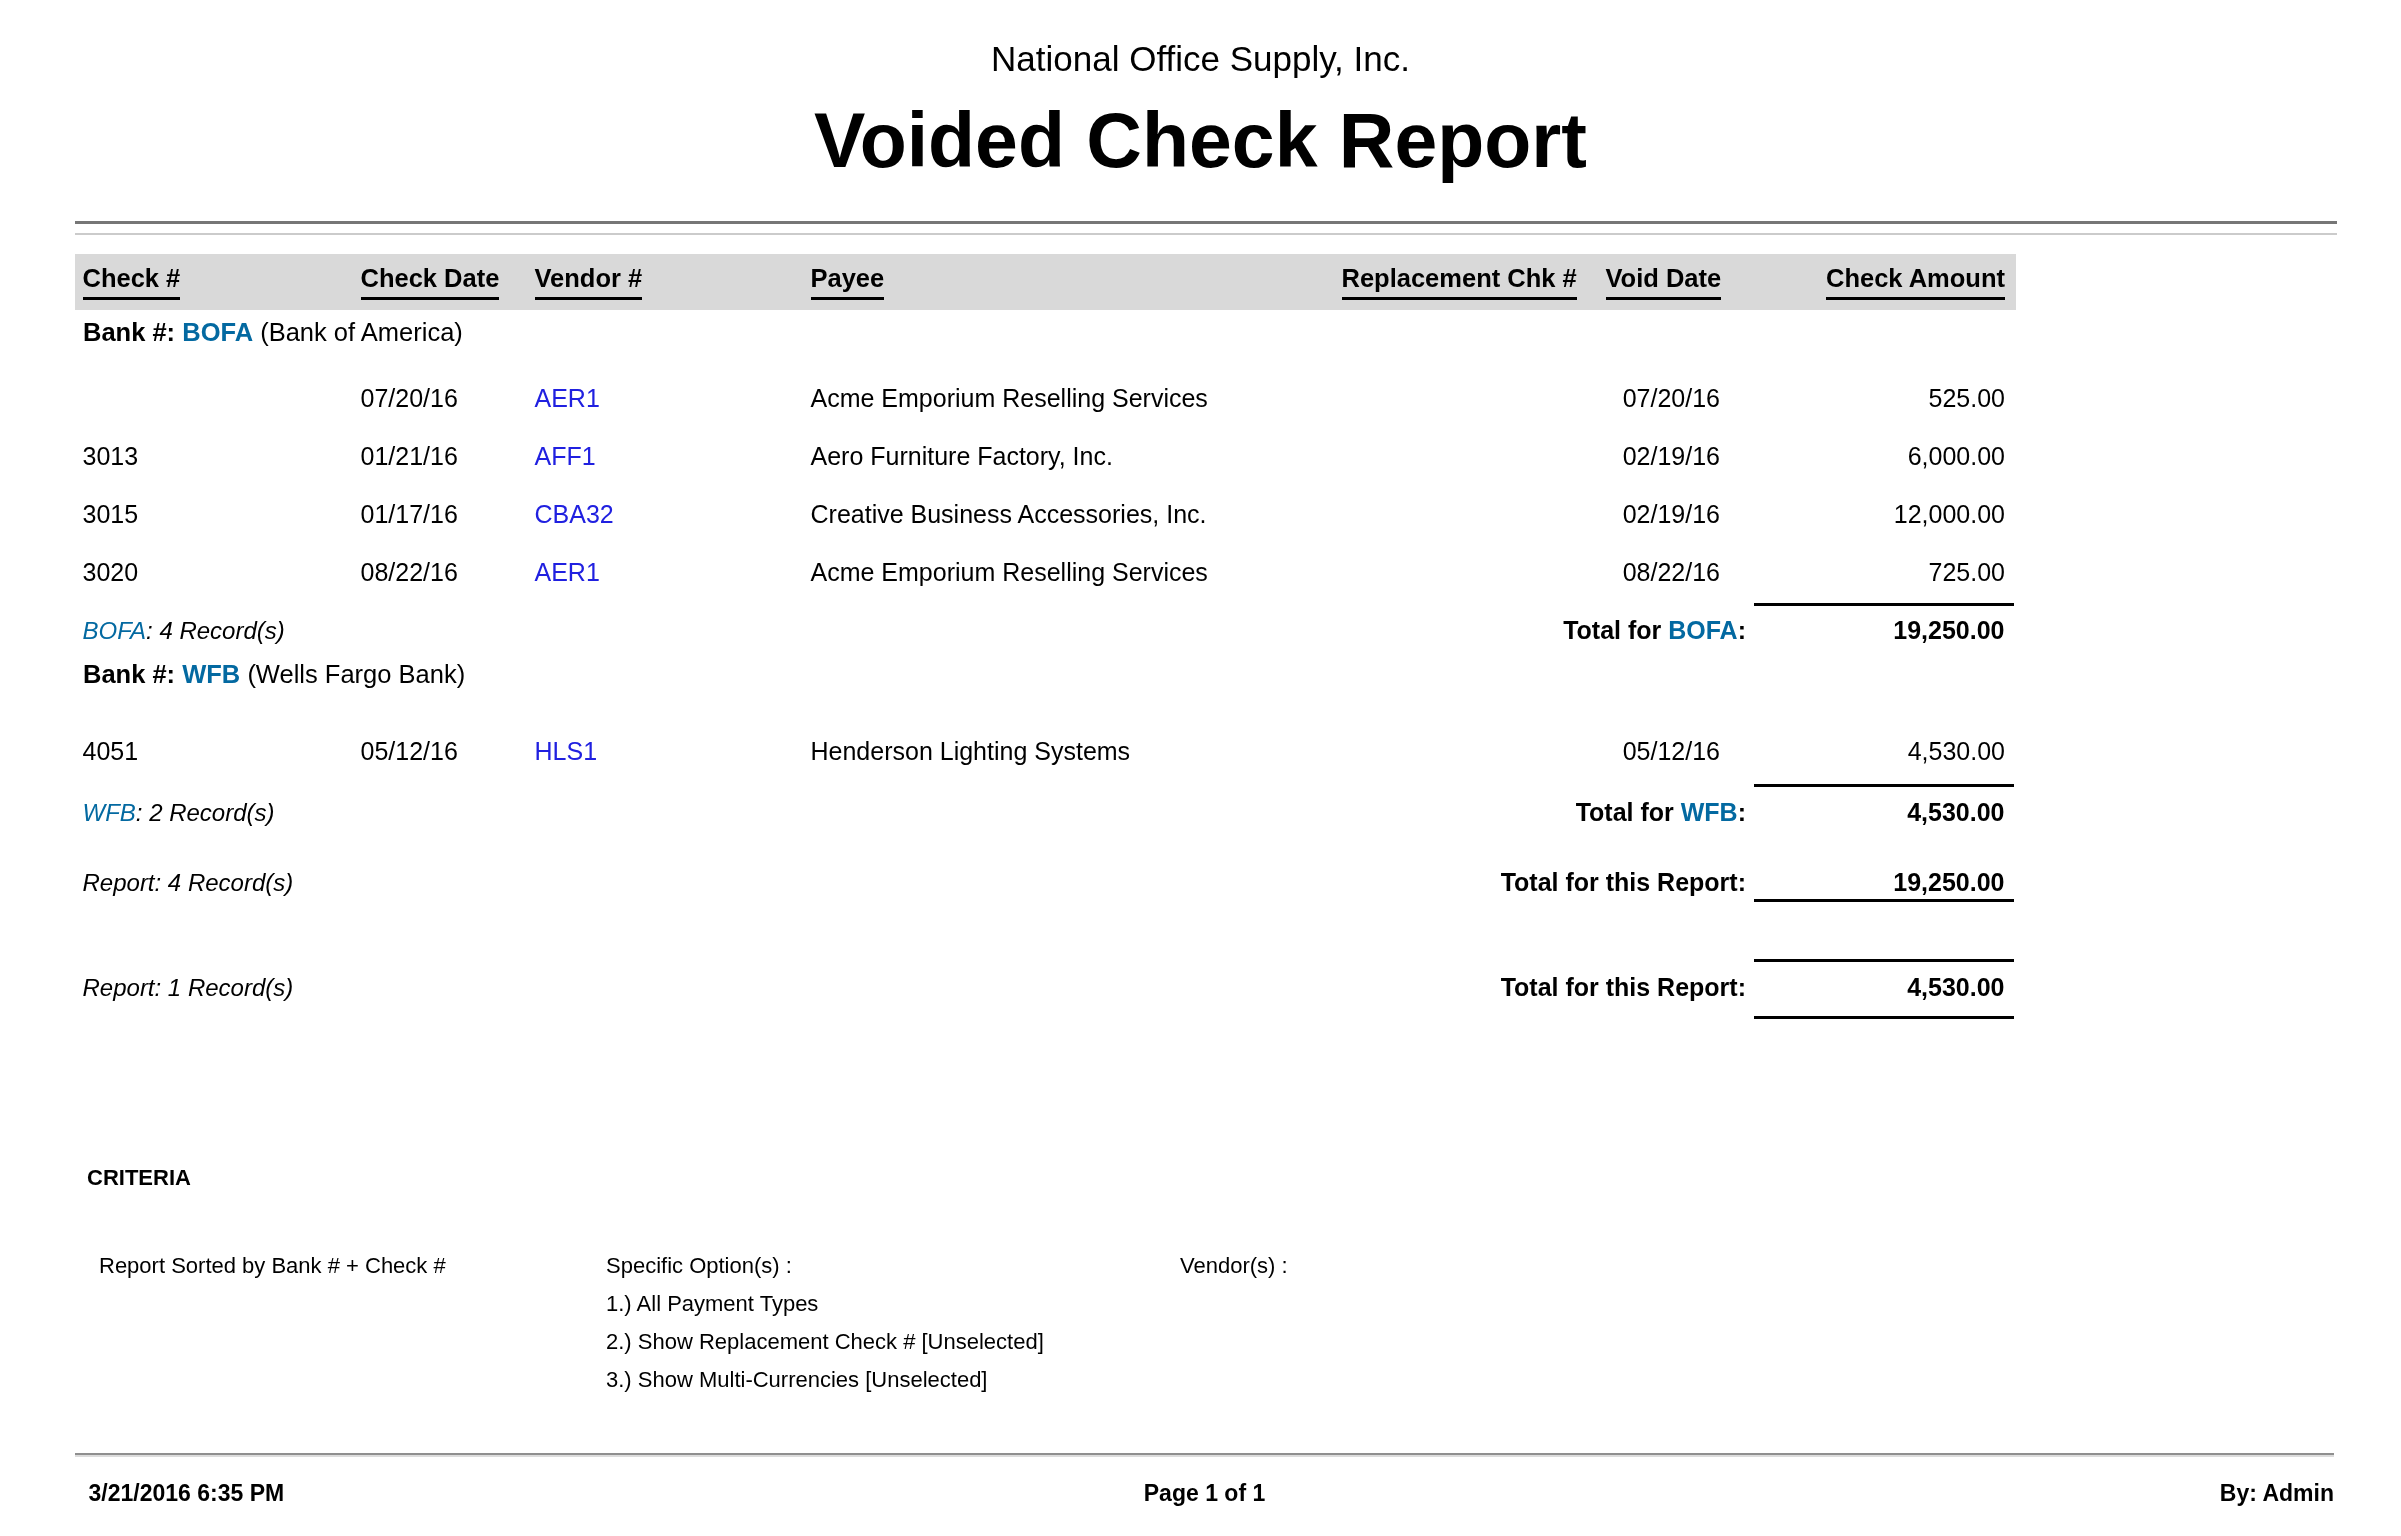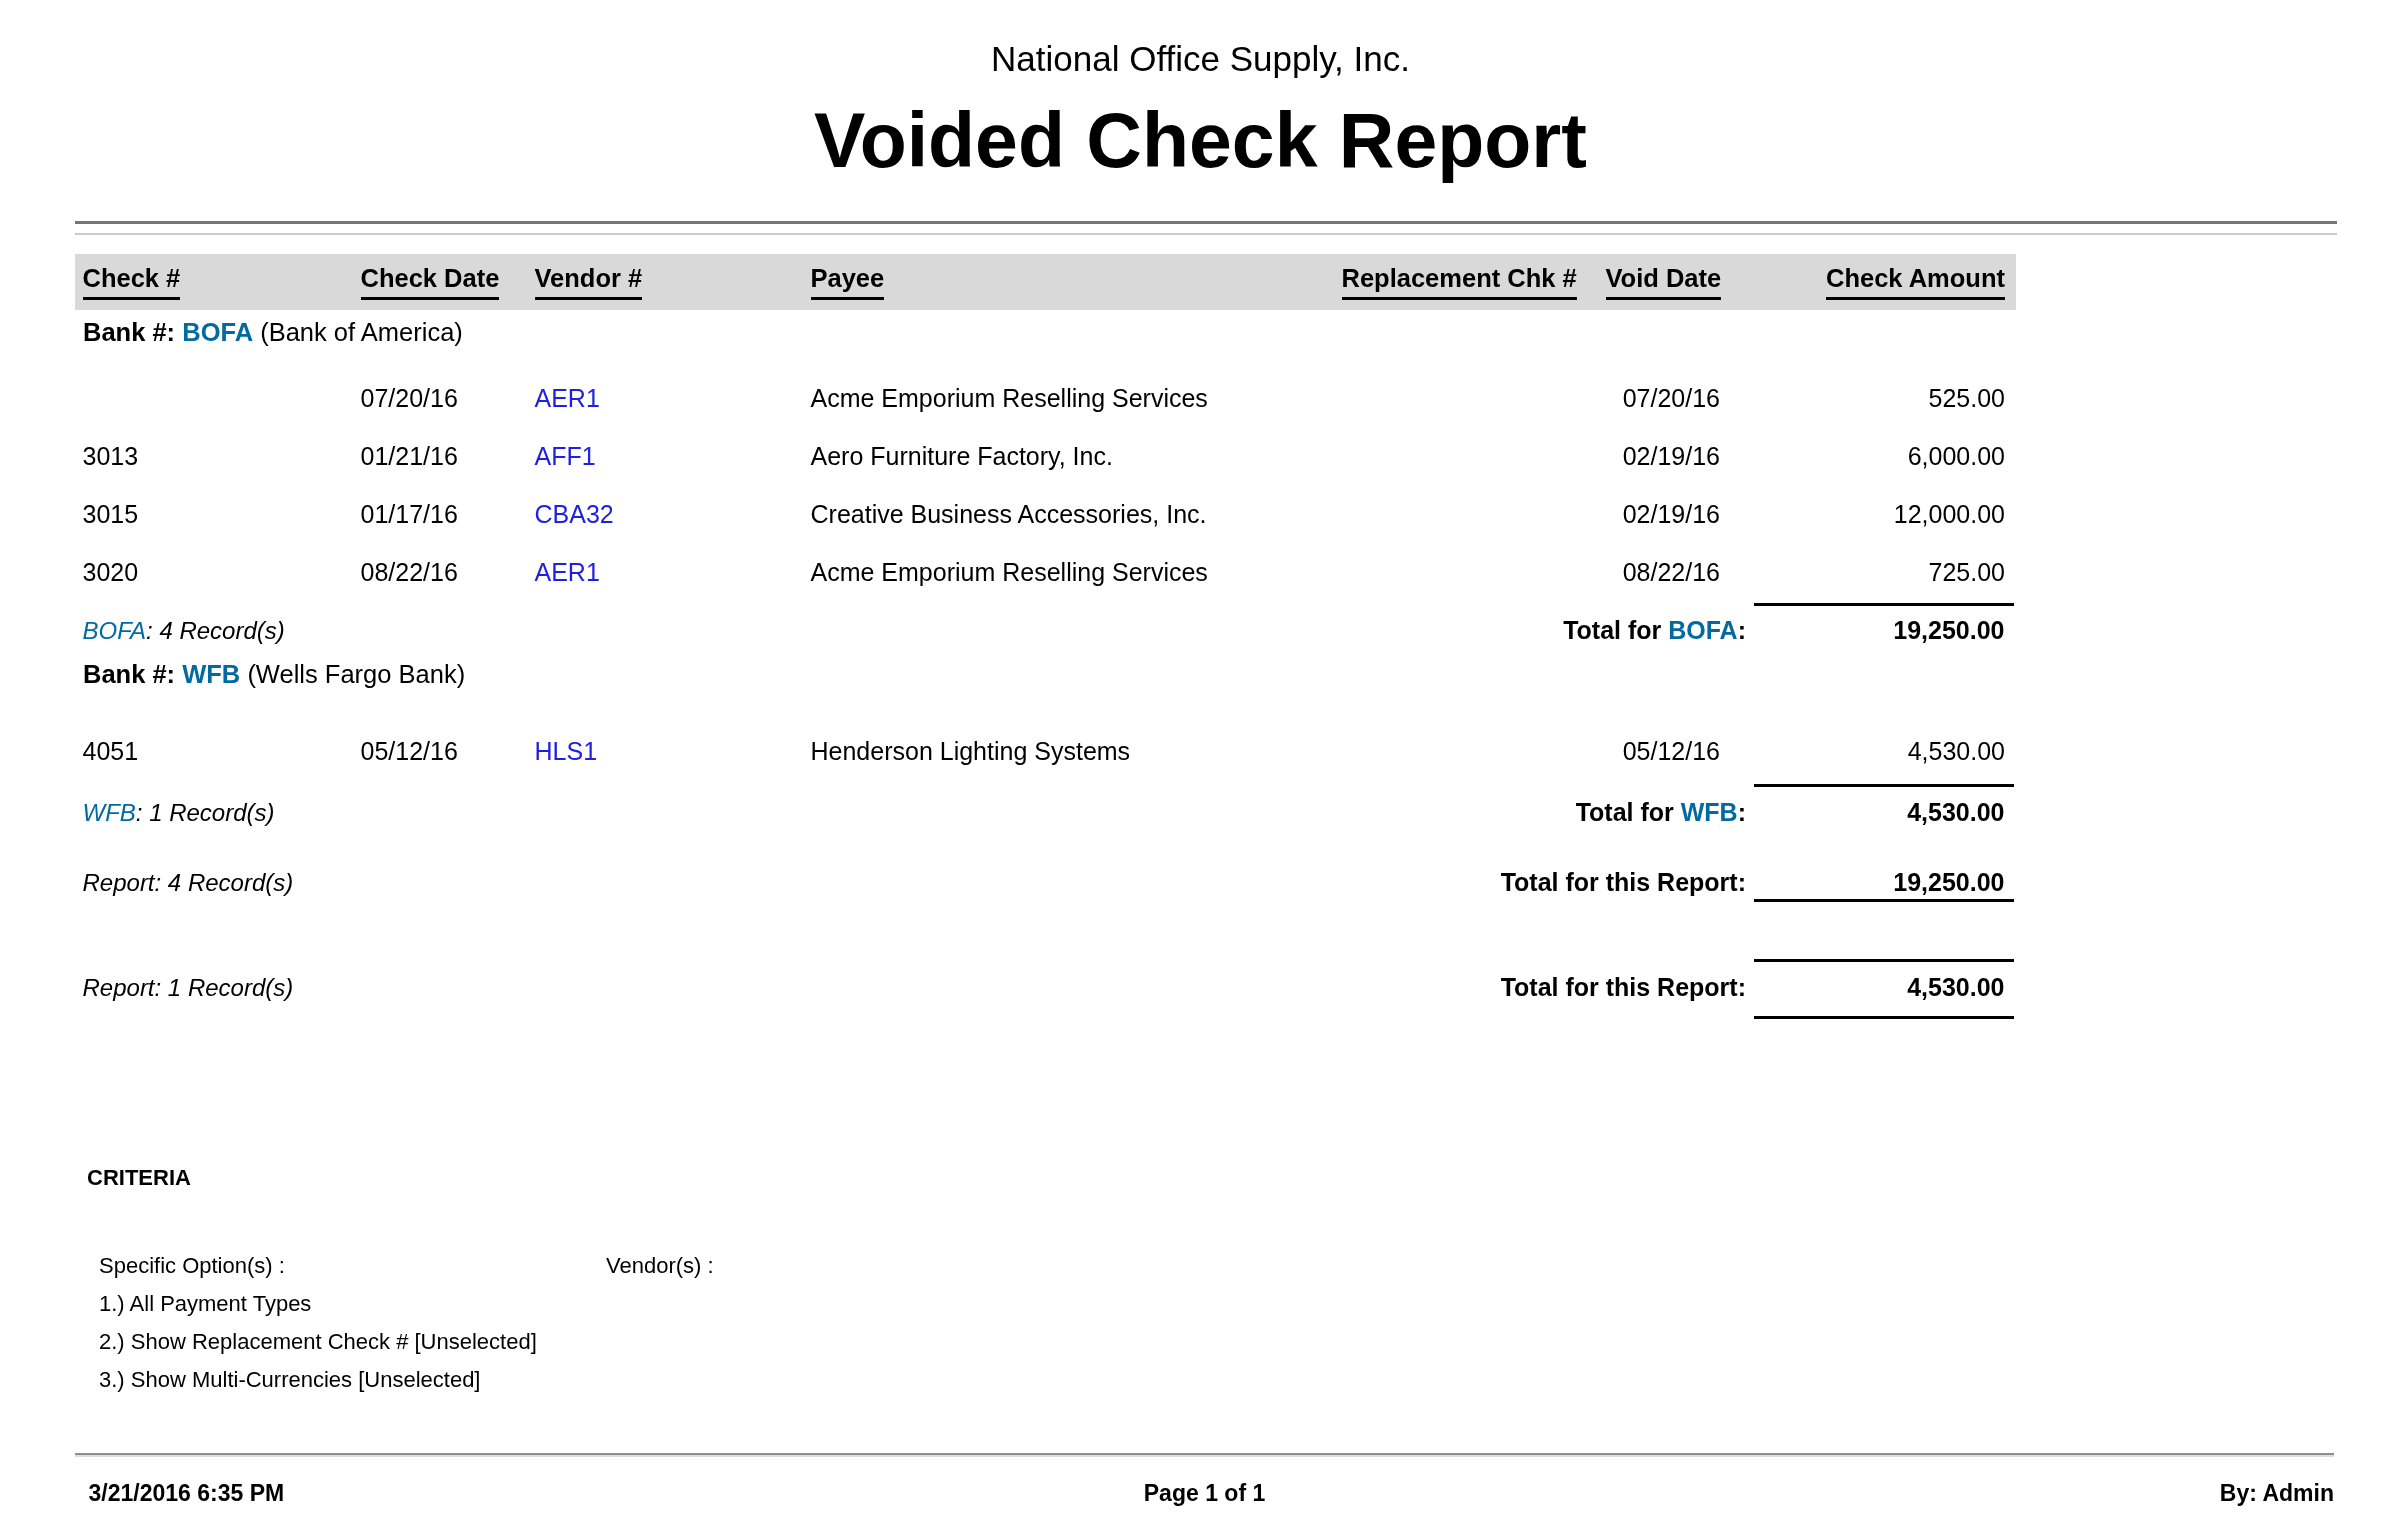--- a/index.html
+++ b/index.html
@@ -150,21 +150,21 @@
       <div class="cell">Henderson Lighting Systems</div>
       <div class="cell"></div>
       <div class="cell void">05/12/16</div>
       <div class="cell amt">4,530.00</div>
     </div>
   </div>
 
   <div class="rule" style="top:784px;"></div>
   <div class="total-row" style="top:786px;">
     <div class="records">
-      <span class="blue">WFB</span><span>: 1 Record(s)</span>
+      <span class="blue">WFB</span><span>: 2 Record(s)</span>
     </div>
     <div class="t-label">
       <span>Total for </span><span class="blue">WFB</span><span>:</span>
     </div>
     <div class="t-amt">4,530.00</div>
   </div>
 
   <div class="rule" style="top:899px;"></div>
   <div class="total-row" style="top:856px;">
     <div class="records">Report: 4 Record(s)</div>
@@ -174,20 +174,21 @@
   <div class="rule" style="top:959px;"></div>
   <div class="total-row" style="top:961px;">
     <div class="records">Report: 1 Record(s)</div>
     <div class="t-label">Total for this Report:</div>
     <div class="t-amt">4,530.00</div>
   </div>
   <div class="rule" style="top:1016px;"></div>
 
   <div class="criteria-head">CRITERIA</div>
   <div class="criteria-grid">
+    <div class="line">Report Sorted by Bank # + Check #</div>
     <div>
       <div class="line">Specific Option(s) :</div>
       <div class="line">1.) All Payment Types</div>
       <div class="line">2.) Show Replacement Check # [Unselected]</div>
       <div class="line">3.) Show Multi-Currencies [Unselected]</div>
     </div>
     <div class="line">Vendor(s) :</div>
   </div>
 
   <div class="footer-rule"></div>

